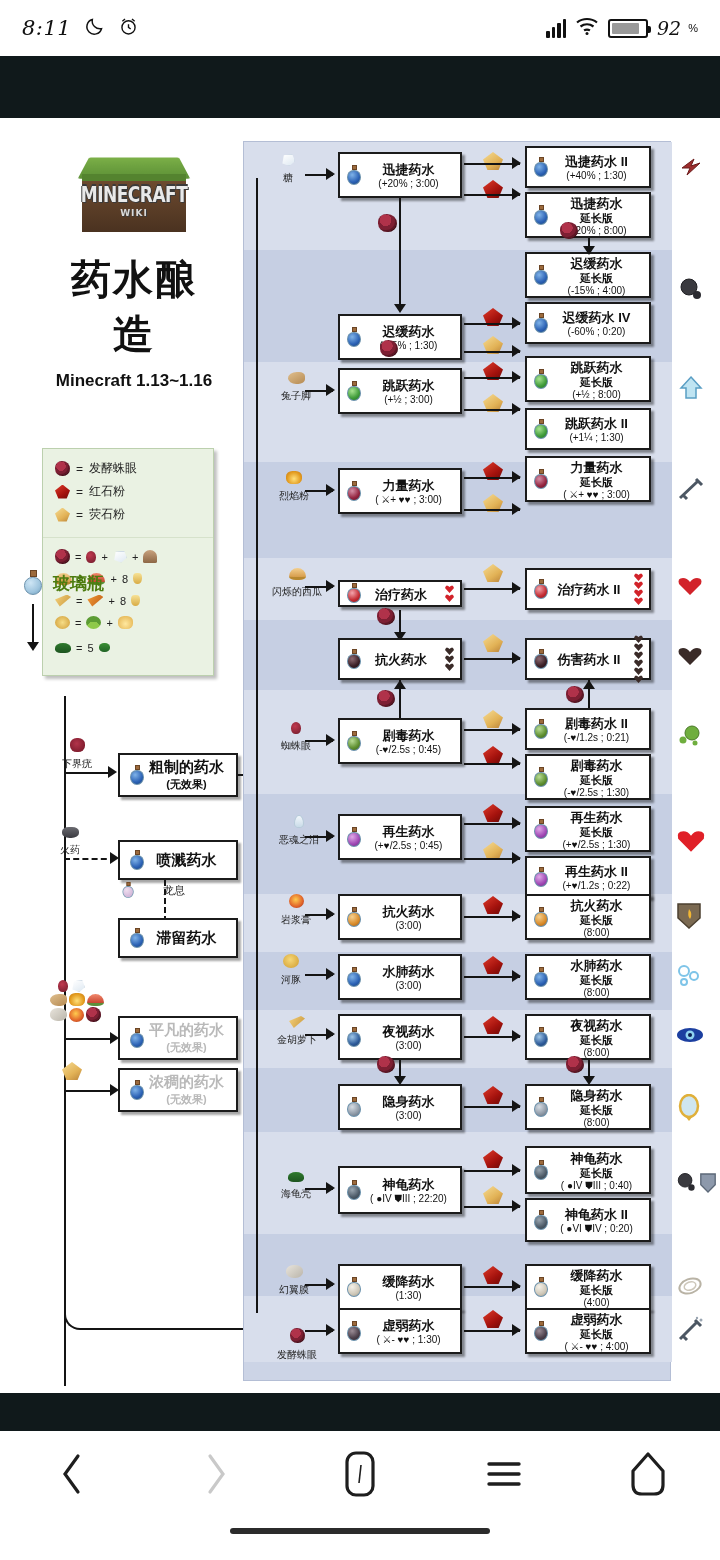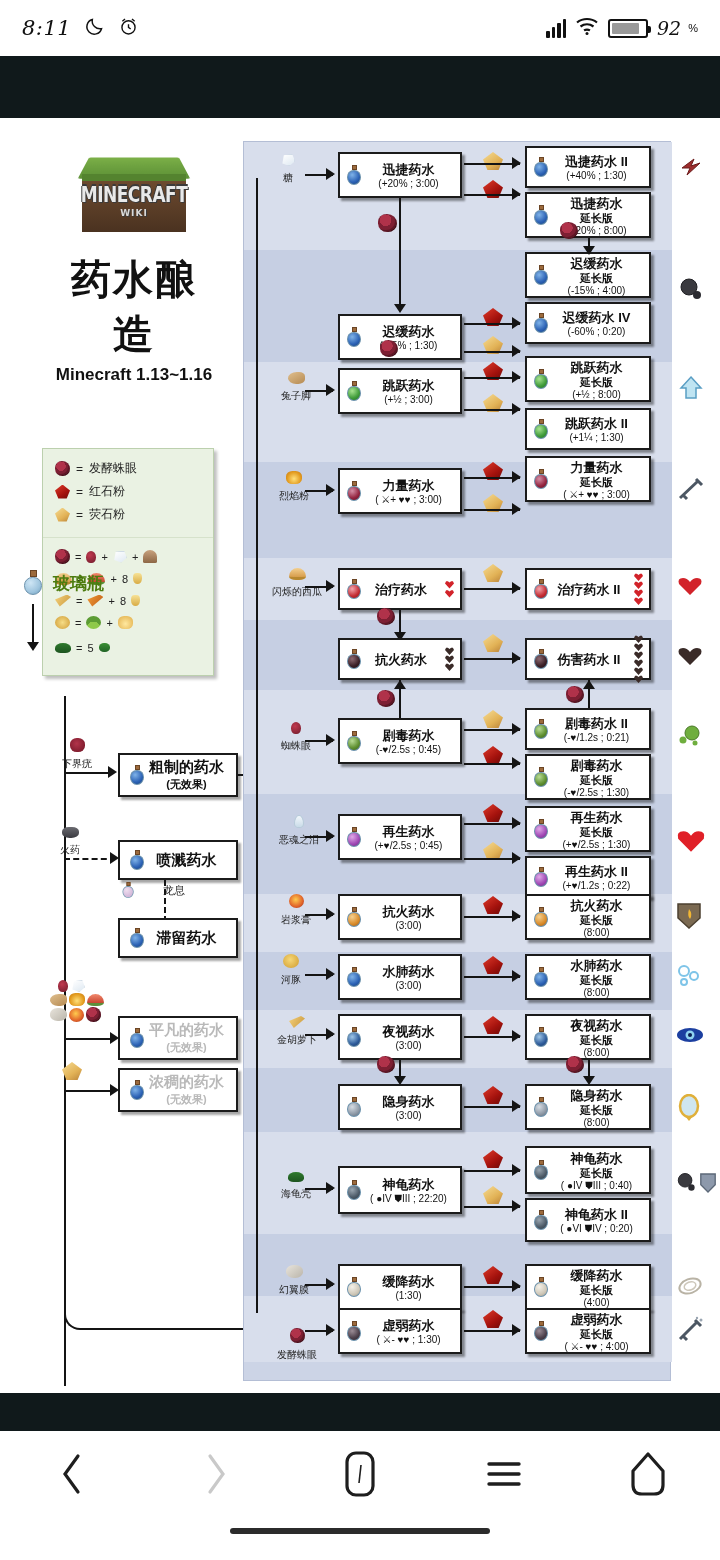--- a/index.html
+++ b/index.html
@@ -66,21 +66,21 @@
     text-shadow:1px 1px 0 #3a3a3a, -1px 0 0 #3a3a3a, 0 -1px 0 #3a3a3a;
     transform:scaleY(1.25);
   }
   .mc-word2 {
     position:absolute; left:0; top:58px; width:116px; text-align:center;
     font-family:"DejaVu Sans", sans-serif; font-weight:bold; font-size:9px;
     color:#d8d8d8; letter-spacing:1px; text-shadow:1px 1px 0 #3a3a3a;
   }
   .title-cn { font-size:40px; font-weight:bold; color:#111; margin-top:6px; letter-spacing:2px;
     font-family:"DejaVu Sans","Liberation Sans",sans-serif; }
-  .title-ver { font-size:17px; font-weight:bold; color:#111; margin-top:3px; }
+  .title-ver { font-size:17px; font-weight:bold; color:#111; margin-top:9px; }
 
   
   .legend {
     position:absolute; left:42px; top:330px; width:172px; height:228px;
     background:#eaf2e3; border:1px solid #bcd0ae;
     box-shadow:3px 3px 3px rgba(0,0,0,0.25);
   }
   .legend-top { padding:11px 0 6px 12px; }
   .lg-row { display:flex; align-items:center; gap:6px; font-size:12px; color:#222; margin-bottom:6px; }
   .lg-row .eq { font-size:12px; }
@@ -634,21 +634,21 @@
           <path d="M4 22 L22 5 M20 3 L26 9 M7 19 L11 23" stroke="#4c5763" stroke-width="3" fill="none"></path>
         </svg>
     </div>
 
     <div class="ingr" style="left:272px;top:448px">
       <span class="pix i-gmelon"></span>
       <span class="nm">闪烁的西瓜</span>
     </div>
     <div class="arrow-line" style="left:305px;top:468px;width:28px;height:2px"></div>
     <div class="arrowhead" style="left:326px;top:462px"></div>
-    <div class="pnode" style="left:338px;top:450px;width:124px;height:42px">
+    <div class="pnode" style="left:338px;top:462px;width:124px;height:27px">
       <span class="bottle small">
           <span class="neck"></span>
           <span class="body" style="background:radial-gradient(circle at 35% 30%,#f3a5ad,#c32b32 60%,#8a161c)"></span>
         </span>
       <span class="txt">
         <span class="t1">治疗药水</span>
       </span>
       <span style="display:flex;flex-direction:column;gap:1px;padding-right:6px">
         <span class="hrt"></span>
           <span class="hrt"></span>

